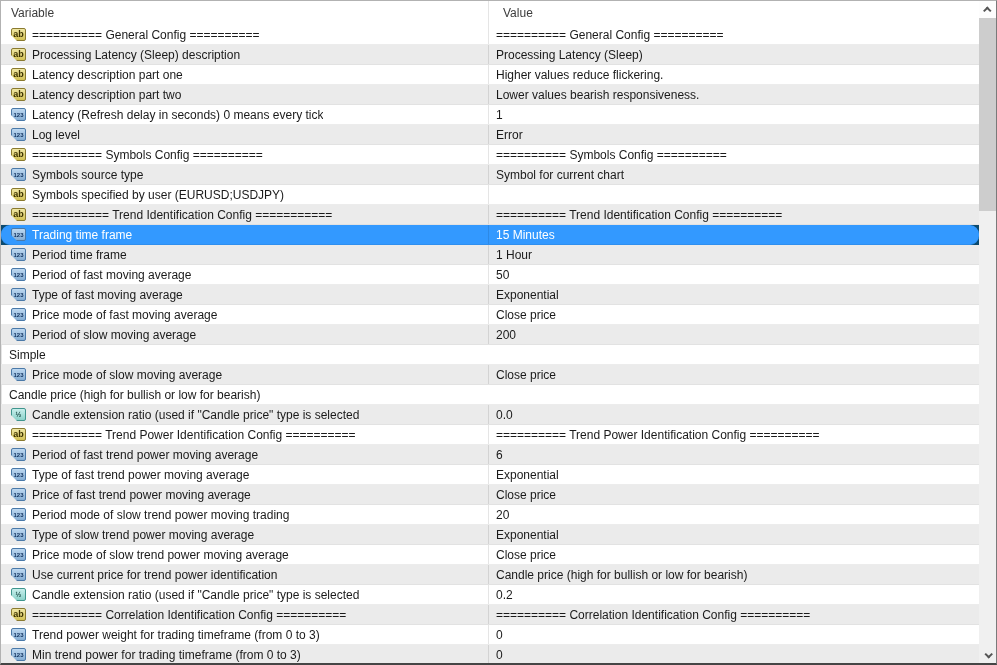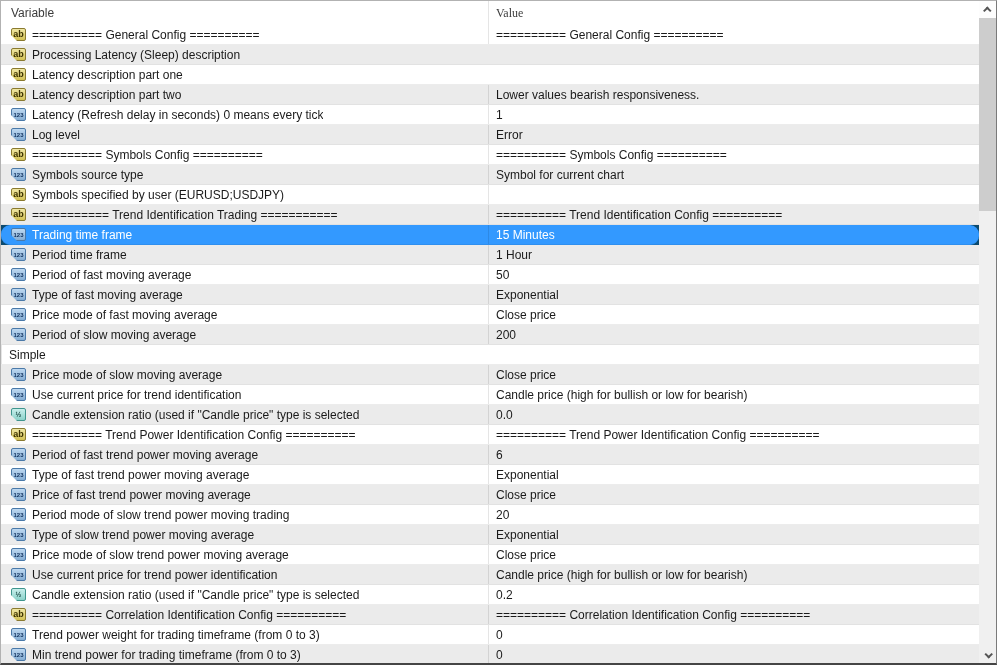--- a/index.html
+++ b/index.html
@@ -6,21 +6,21 @@
   body{font-family:"Liberation Sans","DejaVu Sans",sans-serif;font-size:12px;color:#1a1a1a;}
   .panel{
     position:relative;width:997px;height:665px;box-sizing:border-box;
     border:1px solid #b2b2b2;border-right-color:#7a7a7a;border-bottom:2px solid #454545;
     overflow:hidden;background:#0c4a6e;
   }
   .grid{position:absolute;left:0;top:0;right:17px;bottom:0;overflow:hidden;}
   .hdr{display:flex;height:24px;box-sizing:border-box;background:#fff;color:#3c3c3c;}
   .hdr .hcell{display:flex;align-items:center;box-sizing:border-box;}
   .hdr .hvar{flex:0 0 487px;padding-left:10px;}
-  .hdr .hval{flex:1 1 auto;padding-left:7px;border-left:1px solid rgba(0,0,0,0.10);font-family:Liberation Serif, serif;}
+  .hdr .hval{flex:1 1 auto;padding-left:14px;border-left:1px solid rgba(0,0,0,0.10);}
   .row{display:flex;height:20px;box-sizing:border-box;background:#fff;border-bottom:1px solid #ececec;}
   .row.alt{background:#ebebeb;border-bottom-color:#e2e2e2;}
   .row.selected{background:#3399ff;border-bottom-color:#2f8fef;color:#ffffff;border-radius:9px;}
   .cell{display:flex;align-items:center;box-sizing:border-box;overflow:hidden;white-space:nowrap;}
   .cell.var{flex:0 0 487px;padding-left:10px;}
   .cell.val{flex:1 1 auto;padding-left:7px;border-left:1px solid rgba(0,0,0,0.10);}
   .vtext{margin-left:6px;overflow:hidden;white-space:nowrap;}
   .icon{
     position:relative;flex:0 0 auto;width:15px;height:13px;border-radius:2px;
     display:flex;align-items:center;justify-content:center;
@@ -59,26 +59,28 @@
             <span class="icon string">ab</span>
             <span class="vtext">========== General Config ==========</span>
           </div>
           <div class="cell val">========== General Config ==========</div>
         </div>
         <div class="row alt">
           <div class="cell var">
             <span class="icon string">ab</span>
             <span class="vtext">Processing Latency (Sleep) description</span>
           </div>
+          <div class="cell val">Processing Latency (Sleep)</div>
         </div>
         <div class="row">
           <div class="cell var">
             <span class="icon string">ab</span>
             <span class="vtext">Latency description part one</span>
           </div>
+          <div class="cell val">Higher values reduce flickering.</div>
         </div>
         <div class="row alt">
           <div class="cell var">
             <span class="icon string">ab</span>
             <span class="vtext">Latency description part two</span>
           </div>
           <div class="cell val">Lower values bearish responsiveness.</div>
         </div>
         <div class="row">
           <div class="cell var">
@@ -111,21 +113,21 @@
         <div class="row">
           <div class="cell var">
             <span class="icon string">ab</span>
             <span class="vtext">Symbols specified by user (EURUSD;USDJPY)</span>
           </div>
           <div class="cell val"></div>
         </div>
         <div class="row alt">
           <div class="cell var">
             <span class="icon string">ab</span>
-            <span class="vtext">=========== Trend Identification Trading ===========</span>
+            <span class="vtext">=========== Trend Identification Config ===========</span>
           </div>
           <div class="cell val">========== Trend Identification Config ==========</div>
         </div>
         <div class="row selected">
           <div class="cell var">
             <span class="icon integer">123</span>
             <span class="vtext">Trading time frame</span>
           </div>
           <div class="cell val">15 Minutes</div>
         </div>
@@ -168,24 +170,20 @@
           <div class="cell val">Simple</div>
         </div>
         <div class="row alt">
           <div class="cell var">
             <span class="icon integer">123</span>
             <span class="vtext">Price mode of slow moving average</span>
           </div>
           <div class="cell val">Close price</div>
         </div>
         <div class="row">
-          <div class="cell var">
-            <span class="icon integer">123</span>
-            <span class="vtext">Use current price for trend identification</span>
-          </div>
           <div class="cell val">Candle price (high for bullish or low for bearish)</div>
         </div>
         <div class="row alt">
           <div class="cell var">
             <span class="icon double">½</span>
             <span class="vtext">Candle extension ratio (used if "Candle price" type is selected</span>
           </div>
           <div class="cell val">0.0</div>
         </div>
         <div class="row">

